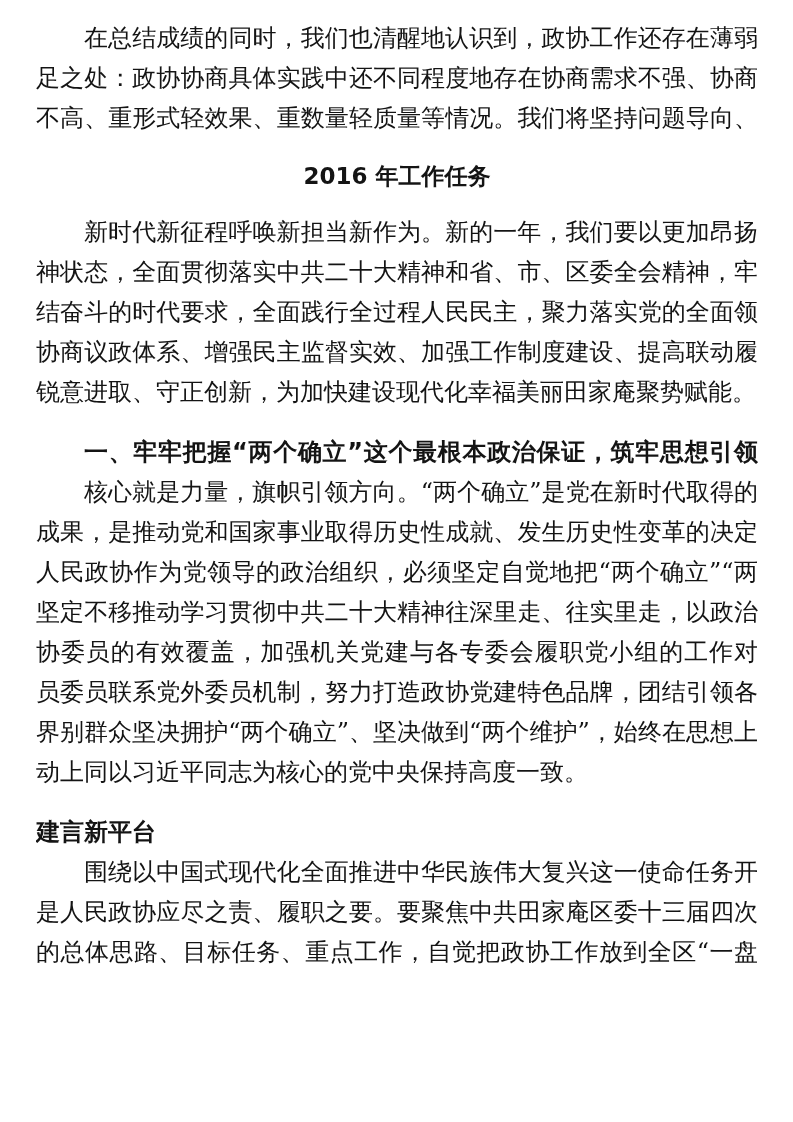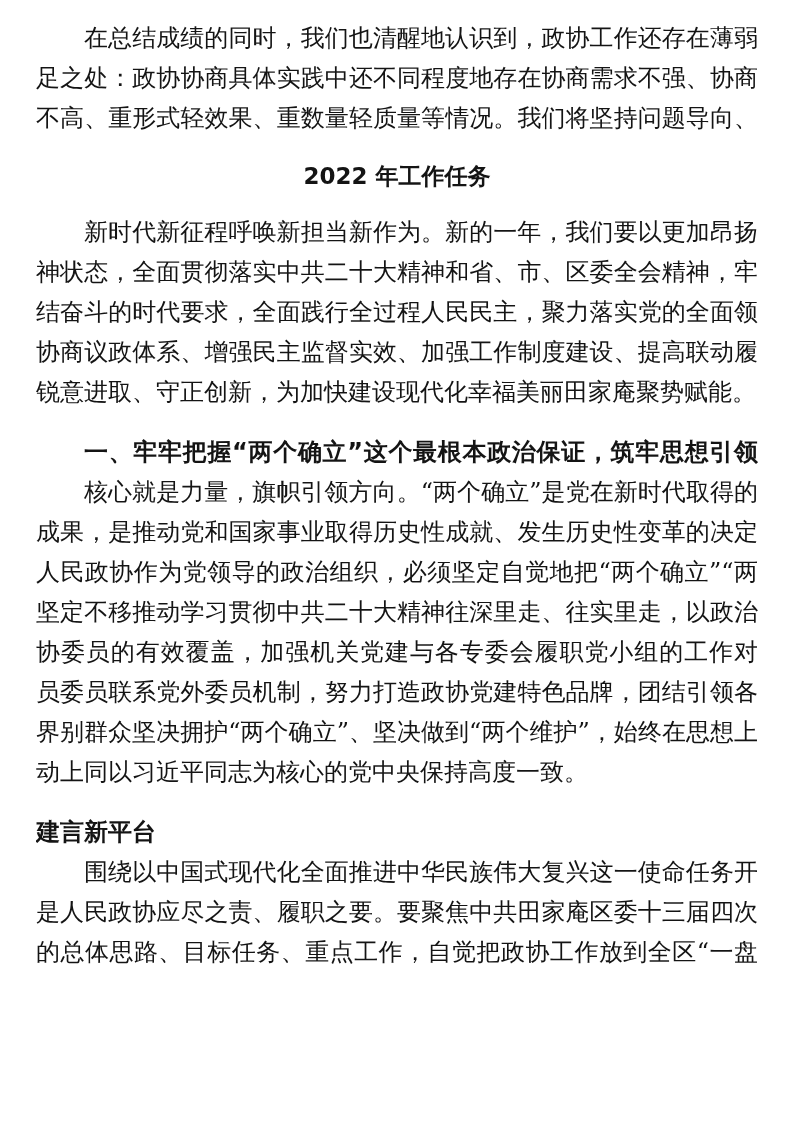--- a/index.html
+++ b/index.html
@@ -54,21 +54,21 @@
 <body>
 
 <div class="page">
 
   <div>
     <div class="line just indent">在总结成绩的同时，我们也清醒地认识到，政协工作还存在薄弱环节和不</div>
     <div class="line just">足之处：政协协商具体实践中还不同程度地存在协商需求不强、协商供给质量</div>
     <div class="line just">不高、重形式轻效果、重数量轻质量等情况。我们将坚持问题导向、目标导向，</div>
   </div>
 
-  <div class="doc-title">2022 年工作任务</div>
+  <div class="doc-title">2016 年工作任务</div>
 
   <div>
     <div class="line just indent">新时代新征程呼唤新担当新作为。新的一年，我们要以更加昂扬奋发的精</div>
     <div class="line just">神状态，全面贯彻落实中共二十大精神和省、市、区委全会精神，牢牢把握团</div>
     <div class="line just">结奋斗的时代要求，全面践行全过程人民民主，聚力落实党的全面领导、健全</div>
     <div class="line just">协商议政体系、增强民主监督实效、加强工作制度建设、提高联动履职水平，</div>
     <div class="line">锐意进取、守正创新，为加快建设现代化幸福美丽田家庵聚势赋能。</div>
   </div>
 
   <div class="heading gap-before">

